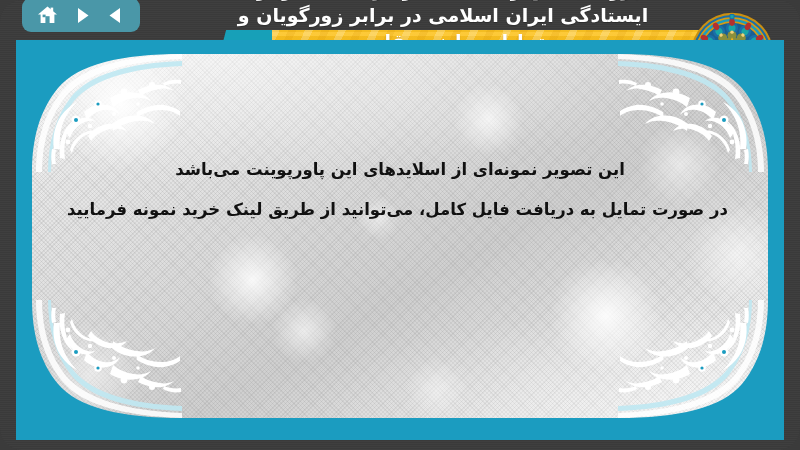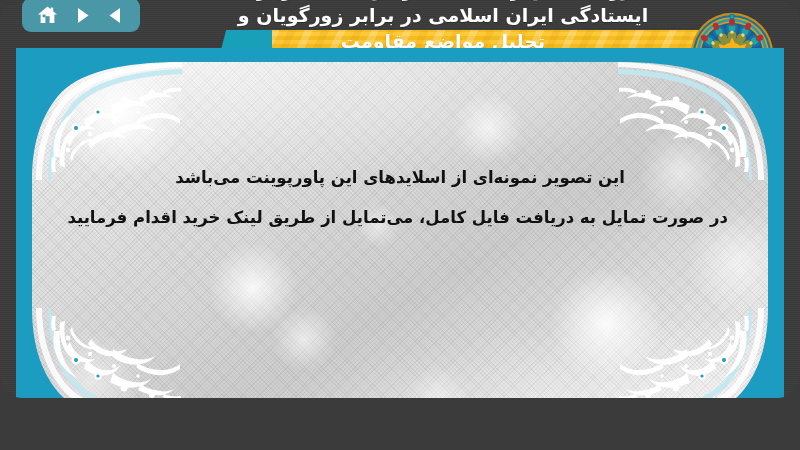--- a/index.html
+++ b/index.html
@@ -3,33 +3,33 @@
 <meta charset="utf-8">
 <title>Persian PowerPoint Slide Preview</title>
 <style>
   html,body{margin:0;padding:0;}
   body{
     width:800px;height:450px;overflow:hidden;
     background:#3b3b3b;
     font-family:"DejaVu Sans","Liberation Sans",sans-serif;
     position:relative;
   }
-  #stage{position:absolute;inset:0;width:800px;height:398px;overflow:hidden;border-radius:22px;}
+  #stage{position:absolute;inset:0;width:800px;height:450px;overflow:hidden;border-radius:22px;}
 
   
   .backdrop{
     position:absolute;inset:0;
     background:
       repeating-linear-gradient(0deg,rgba(255,255,255,.018) 0 1px,rgba(0,0,0,.018) 1px 2px),
       #3b3b3b;
   }
 
   
   .slide-frame{
-    position:absolute;left:16px;top:48px;width:768px;height:400px;
+    position:absolute;left:16px;top:40px;width:768px;height:400px;
     background:#1b9cc0;
     box-sizing:border-box;
     overflow:hidden;
   }
   
   .paper{
     position:absolute;left:16px;top:14px;right:16px;bottom:22px;
     overflow:hidden;
     background:
       radial-gradient(circle at 12% 14%,rgba(255,255,255,.95) 0%,rgba(255,255,255,0) 9%),
@@ -347,19 +347,19 @@
             <circle cx="58" cy="72" r="2.2"></circle>
             <circle cx="82" cy="60" r="2"></circle>
             <circle cx="106" cy="50" r="1.8"></circle>
             <path d="M20,110 c-1,-5 -1,-10 0,-15 l4,1 c-1,5 -1,10 0,14 Z"></path>
           </g>
         </svg>
       </div>
 
       <div class="body-text">
         <div class="line">این تصویر نمونه‌ای از اسلایدهای این پاورپوینت می‌باشد</div>
-        <div class="line">در صورت تمایل به دریافت فایل کامل، می‌تمایل از طریق لینک خرید اقدام فرمایید</div>
+        <div class="line">در صورت تمایل به دریافت فایل کامل، می‌توانید از طریق لینک خرید نمونه فرمایید</div>
       </div>
 
     </div>
   </div>
 
 </div>
 
 </body></html>

